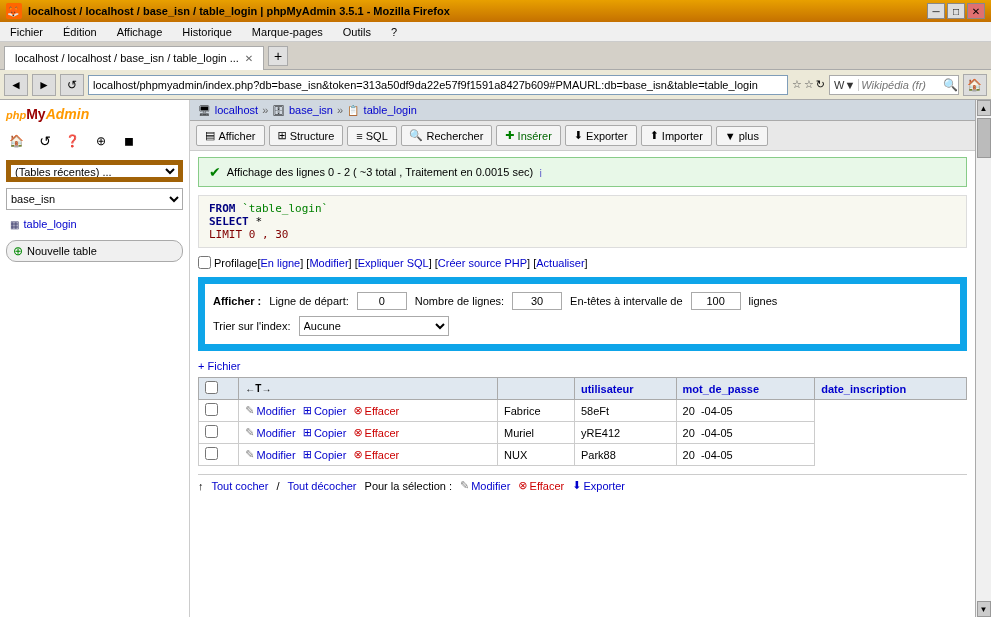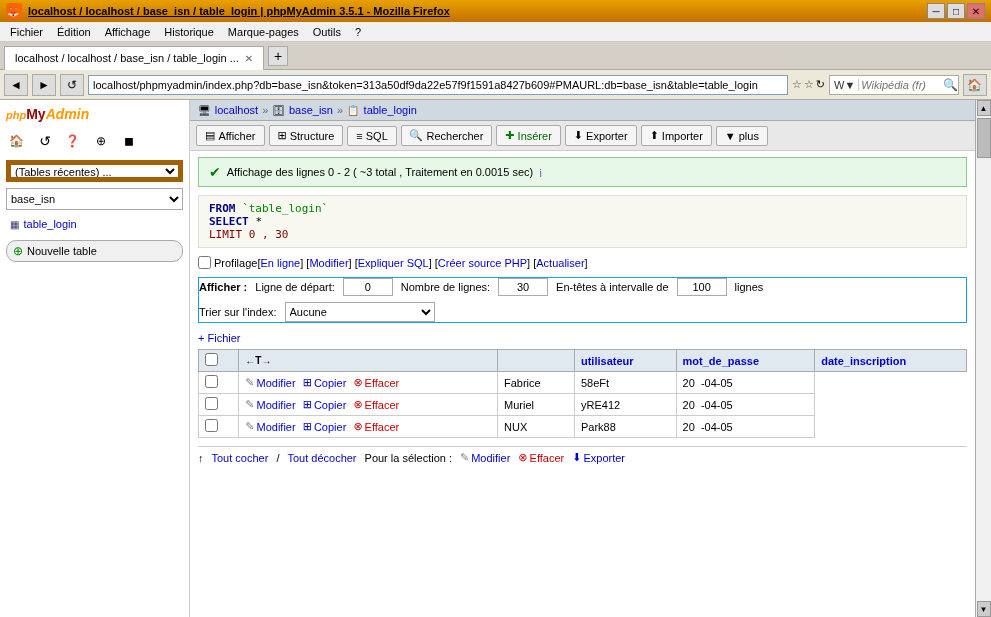--- a/index.html
+++ b/index.html
@@ -8,33 +8,33 @@
     
     .title-bar {
       background: linear-gradient(to bottom, #e8a000, #c47000);
       height: 22px;
       display: flex;
       align-items: center;
       padding: 0 6px;
       gap: 6px;
     }
     .title-bar-icon { width: 16px; height: 16px; background: #ff6600; border-radius: 2px; font-size: 10px; display: flex; align-items: center; justify-content: center; color: white; }
-    .title-bar-text { color: black; font-size: 11px; font-weight: bold; flex: 1; text-decoration: underline; }
+    .title-bar-text { color: black; font-size: 11px; font-weight: bold; flex: 1; }
     .window-controls { display: flex; gap: 2px; }
     .win-btn { width: 18px; height: 16px; border: 1px solid #888; display: flex; align-items: center; justify-content: center; font-size: 10px; cursor: pointer; background: #ddd; }
     .win-btn.close { background: #e07070; }
 
     
     .menu-bar {
       background: #f0f0f0;
       height: 20px;
       display: flex;
       align-items: center;
       padding: 0 4px;
-      gap: 2px;
+      gap: 8px;
       border-bottom: 1px solid #ccc;
     }
     .menu-item { padding: 2px 6px; font-size: 11px; cursor: pointer; }
 
     
     .tab-bar {
       background: #d4d0c8;
       height: 28px;
       display: flex;
       align-items: center;
@@ -177,22 +177,22 @@
       gap: 0;
       margin-bottom: 8px;
       font-size: 11px;
       flex-wrap: wrap;
     }
     .options-row a { color: #00c; cursor: pointer; text-decoration: none; }
     .checkbox-inline { display: flex; align-items: center; gap: 3px; }
 
     
     .display-controls {
-      border: 1px solid #0ea5e9;
-      padding: 0;
+      border: 7px solid #0ea5e9;
+      padding: 8px;
       margin-bottom: 8px;
       font-size: 11px;
     }
     .display-row { display: flex; align-items: center; gap: 8px; margin-bottom: 6px; flex-wrap: wrap; }
     .display-label { font-weight: bold; }
     .small-input { width: 50px; height: 18px; border: 1px solid #aaa; padding: 0 3px; font-size: 11px; text-align: center; }
     .sort-row { display: flex; align-items: center; gap: 8px; }
     .sort-select { width: 150px; height: 20px; border: 1px solid #aaa; font-size: 11px; background: white; }
 
     

